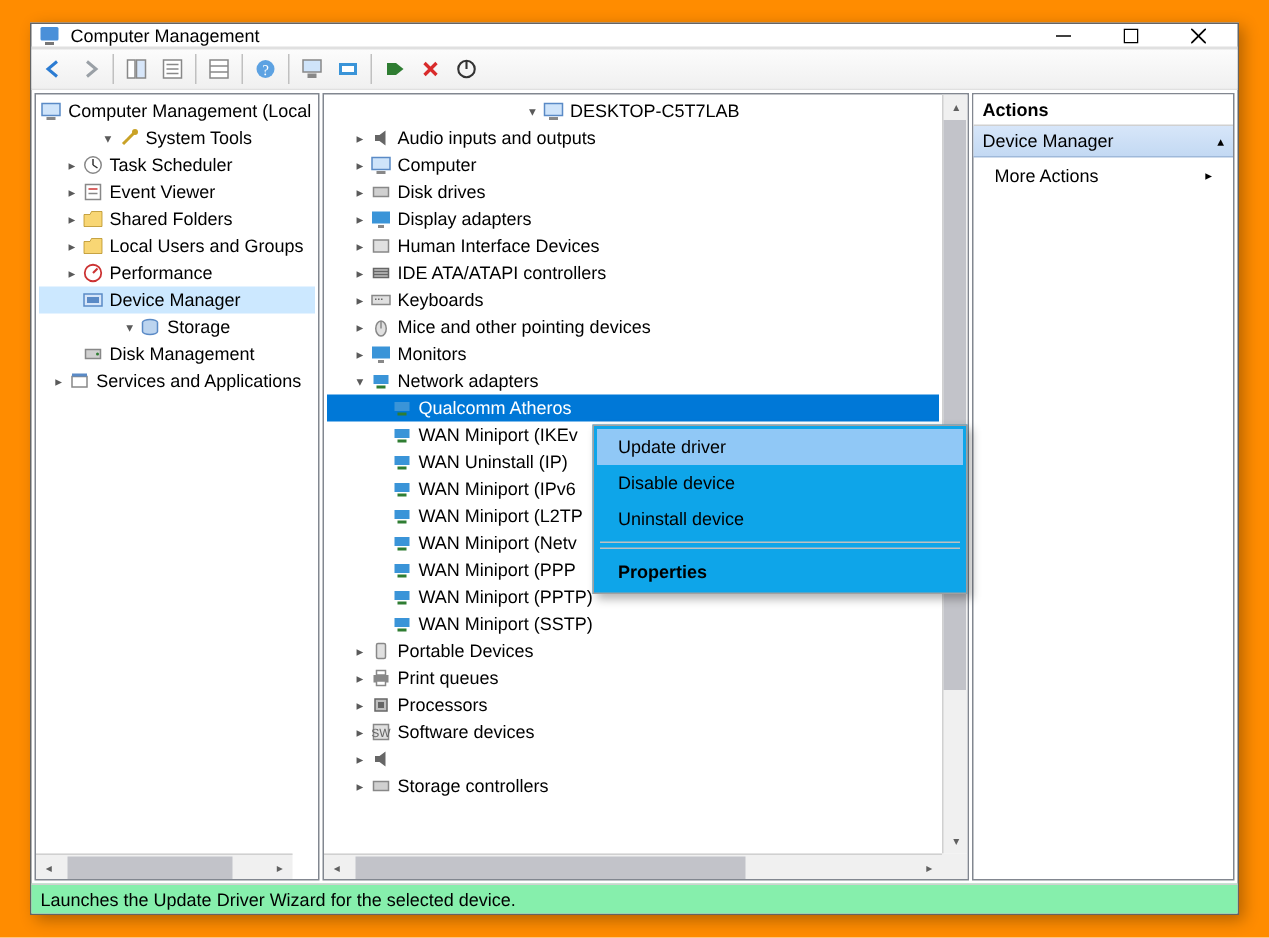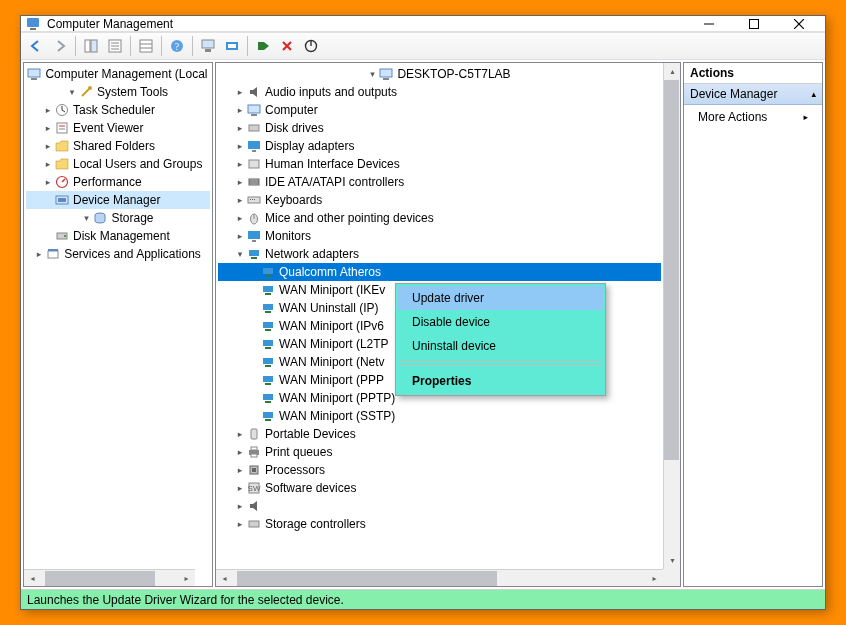--- a/index.html
+++ b/index.html
@@ -82,21 +82,21 @@
   }
   .pane-mid {
     flex: 1;
     border: 1px solid #828790;
     margin: 2px;
     position: relative;
     overflow: hidden;
     background:#fff;
   }
   .pane-right {
-    width: 140px;
+    width: 175px;
     border: 1px solid #828790;
     margin: 2px 2px 2px 0;
     background:#fff;
     display:flex; flex-direction:column;
   }
   .tree {
     padding: 2px;
     font-size: 12px;
     line-height: 18px;
     overflow-x: hidden;
@@ -174,22 +174,22 @@
     background:#86efac;
     padding:2px 6px;
     font-size:12px;
     display:flex;align-items:center;
   }
   
   .context-menu {
     position: absolute;
     left: 395px;
     top: 283px;
-    width: 211px;
-    background: #5eead4;
+    width: 250px;
+    background: #0ea5e9;
     border: 1px solid #a0a0a0;
     box-shadow: 3px 3px 6px rgba(0,0,0,0.3);
     padding: 2px;
   }
   .ctx-item {
     padding: 5px 14px;
     font-size: 12px;
   }
   .ctx-item.hl { background:#90c8f6; }
   .ctx-sep { height:1px; background:#c0c0c0; margin:3px 2px; }

